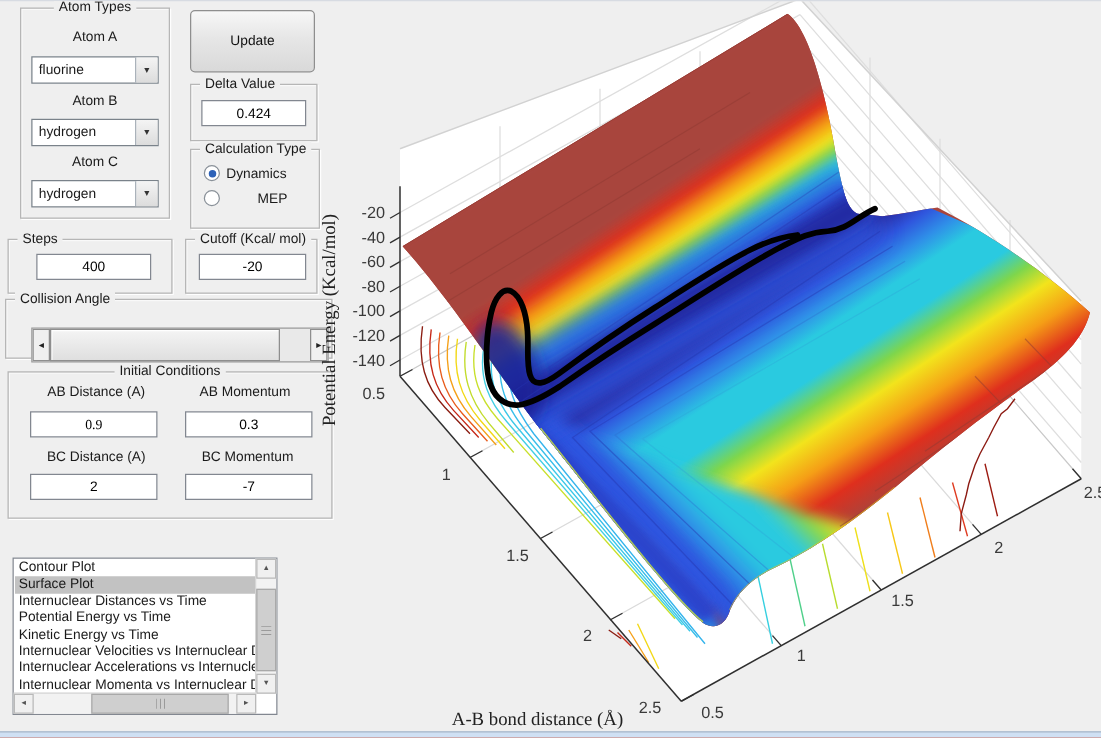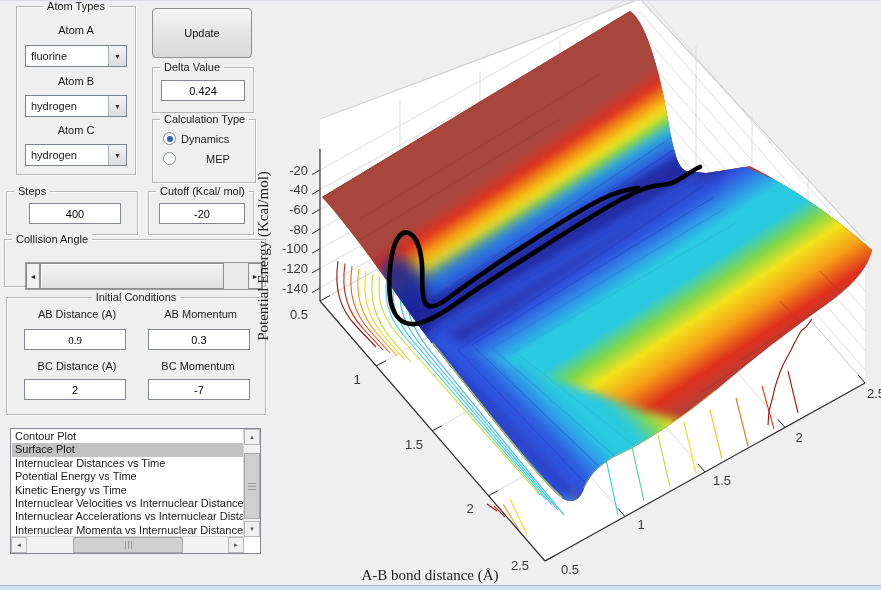--- a/index.html
+++ b/index.html
@@ -29,21 +29,21 @@
   .rb{width:11px;height:11px;border-radius:50%;border:1px solid #8a9199;background:#fff;position:relative;}
   .rb.sel::after{content:"";position:absolute;left:2.5px;top:2.5px;width:6px;height:6px;border-radius:50%;background:#2d62b8;}
   
   .slider{position:absolute;left:20px;top:22px;width:236px;height:26px;background:#e9e9e9;border:1px solid #9a9a9a;display:flex;}
   .sl-btn{width:14px;height:100%;background:#f0f0f0;border:1px solid #8e8e8e;box-sizing:border-box;
     display:flex;align-items:center;justify-content:center;font-size:7px;color:#222;}
   .sl-thumb{width:162px;height:100%;background:linear-gradient(#f4f4f4,#dfdfdf);
     border:1px solid #8e8e8e;box-sizing:border-box;box-shadow:inset 1px 1px 0 #fff;}
   .sl-track{flex:1;}
   
-  .listbox{position:absolute;left:10px;top:427px;width:251px;height:126px;background:#fff;border:1px solid #828790;box-sizing:border-box;}
+  .listbox{position:absolute;left:10px;top:445px;width:212px;height:126px;background:#fff;border:1px solid #828790;box-sizing:border-box;}
   .lb-items{position:absolute;left:1px;top:1px;right:17px;bottom:17px;overflow:hidden;}
   .lb-row{height:13.4px;line-height:13.4px;padding-left:3px;white-space:nowrap;overflow:hidden;}
   .lb-row.sel{background:#c2c2c2;}
   .sb{position:absolute;background:#f2f2f2;}
   .sb-v{right:0;top:0;width:16px;bottom:16px;border-left:1px solid #d5d5d5;}
   .sb-h{left:0;bottom:0;height:16px;right:16px;border-top:1px solid #d5d5d5;}
   .sb-btn{position:absolute;width:16px;height:16px;background:#f0f0f0;border:1px solid #b9b9b9;box-sizing:border-box;
     display:flex;align-items:center;justify-content:center;font-size:6px;color:#555;}
   .sb-thumb{position:absolute;background:#cfcfcf;border:1px solid #a9a9a9;box-sizing:border-box;}
   .grip-v{position:absolute;left:3px;right:3px;top:50%;height:7px;margin-top:-3px;
@@ -121,21 +121,21 @@
     <span class="sl-track"></span>
     <span class="sl-btn">
         <span>►</span>
       </span>
   </div>
 </div>
 
 <div class="panel" style="left:6px;top:296px;width:258px;height:116px;">
   <span class="gtitle center">Initial Conditions</span>
   <span class="lbl" style="left:10px;width:120px;top:10px;">AB Distance (A)</span>
-  <span class="lbl" style="left:116px;width:114px;top:10px;text-align:right;">AB Momentum</span>
+  <span class="lbl" style="left:132px;width:114px;top:10px;">AB Momentum</span>
   <input class="edit" style="left: 17px; top: 31px; width: 100px; height: 19px; font-family: Liberation Serif, serif;" value="0.9">
   <input class="edit" style="left: 141px; top: 31px; width: 100px; height: 19px;" value="0.3">
   <span class="lbl" style="left:10px;width:120px;top:62px;">BC Distance (A)</span>
   <span class="lbl" style="left:134px;width:114px;top:62px;">BC Momentum</span>
   <input class="edit" style="left: 17px; top: 81px; width: 100px; height: 19px;" value="2">
   <input class="edit" style="left: 141px; top: 81px; width: 100px; height: 19px;" value="-7">
 </div>
 
 <div class="listbox">
   <div class="lb-items">

